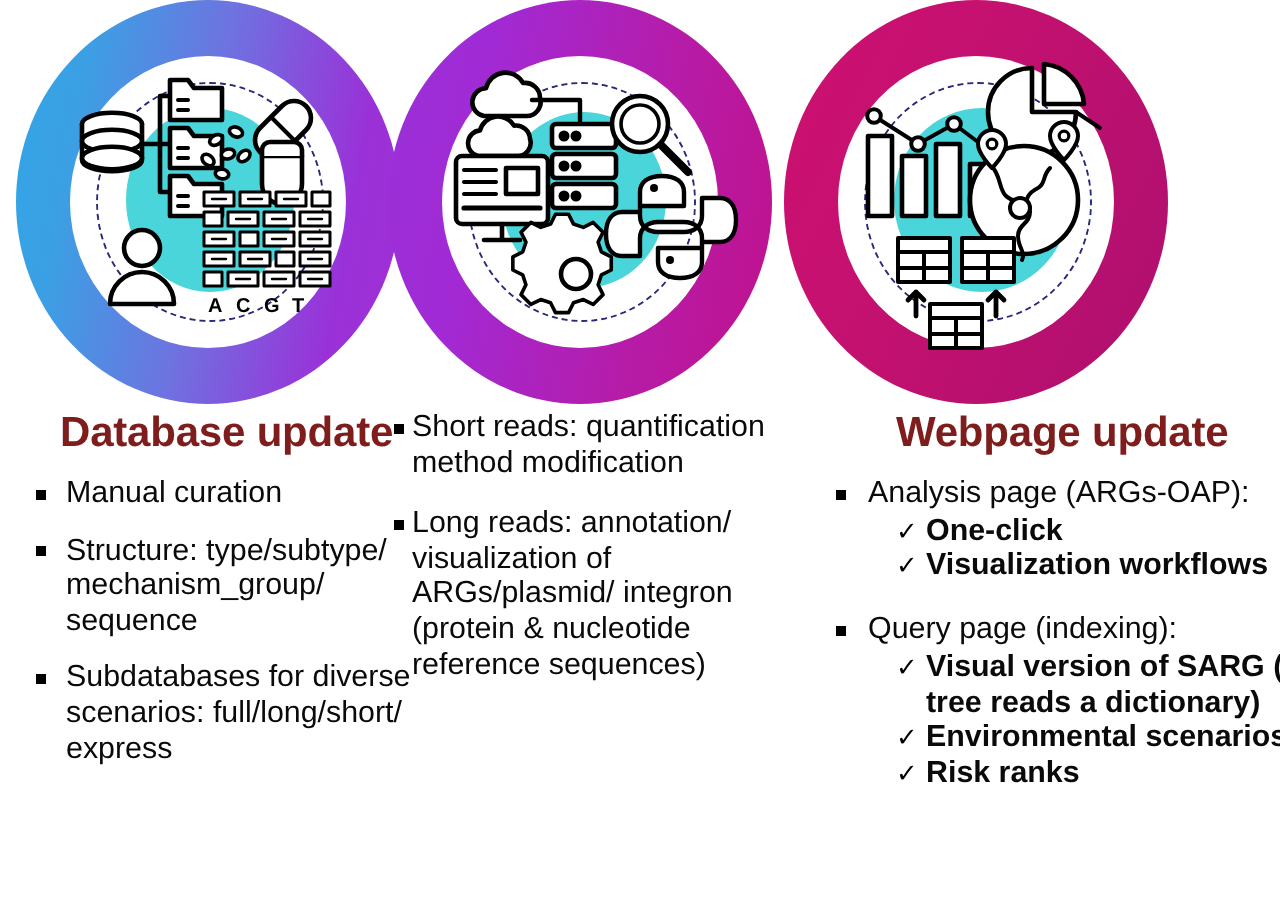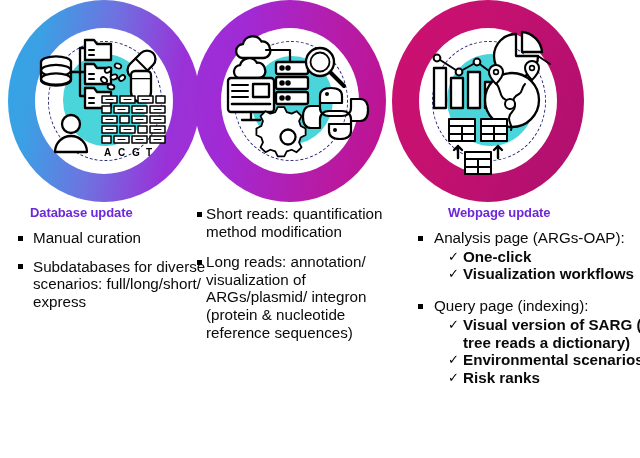--- a/index.html
+++ b/index.html
@@ -18,21 +18,21 @@
   .dashring{position:absolute;border-radius:50%;border:1.6px dashed #2a2a7a;}
   .icons{position:absolute;left:0;top:0;width:100%;height:100%;}
 
   
   .cols{position:absolute;left:0;top:205px;width:640px;height:253px;}
   .col{position:absolute;top:0;}
   .col-db{left:18px;width:192px;}
   .col-pl{left:196px;width:190px;}
   .col-wp{left:416px;width:248px;}
 
-  .heading{color:#6d28d9;font-size:13px;font-weight:700;
+  .heading{color:#7f1d1d;font-size:21px;font-weight:700;
            letter-spacing:-0.1px;margin:0 0 9px 0;white-space:nowrap;}
   .col-db .heading{padding-left:12px;}
   .col-pl .heading{padding-left:14px;}
   .col-wp .heading{padding-left:32px;}
 
   ul.blist{list-style:none;margin:0;padding:0;}
   li.bitem{position:relative;color:#0a0a0a;font-size:15.2px;
            line-height:17.6px;margin:0 0 11px 0;}
   .col-db li.bitem{padding-left:15px;}
   .col-pl li.bitem{padding-left:10px;margin-bottom:13px;}
@@ -258,20 +258,24 @@
 
     <div class="col col-db">
       <div class="heading">Database update</div>
       <ul class="blist">
         <li class="bitem">
           <span class="sq"></span>
           <span class="btxt">Manual curation</span>
         </li>
         <li class="bitem">
           <span class="sq"></span>
+          <span class="btxt">Structure: type/subtype/ mechanism_group/ sequence</span>
+        </li>
+        <li class="bitem">
+          <span class="sq"></span>
           <span class="btxt">Subdatabases for diverse scenarios: full/long/short/ express</span>
         </li>
       </ul>
     </div>
 
     <div class="col col-pl">
       <ul class="blist">
         <li class="bitem">
           <span class="sq"></span>
           <span class="btxt">Short reads: quantification method modification</span>

